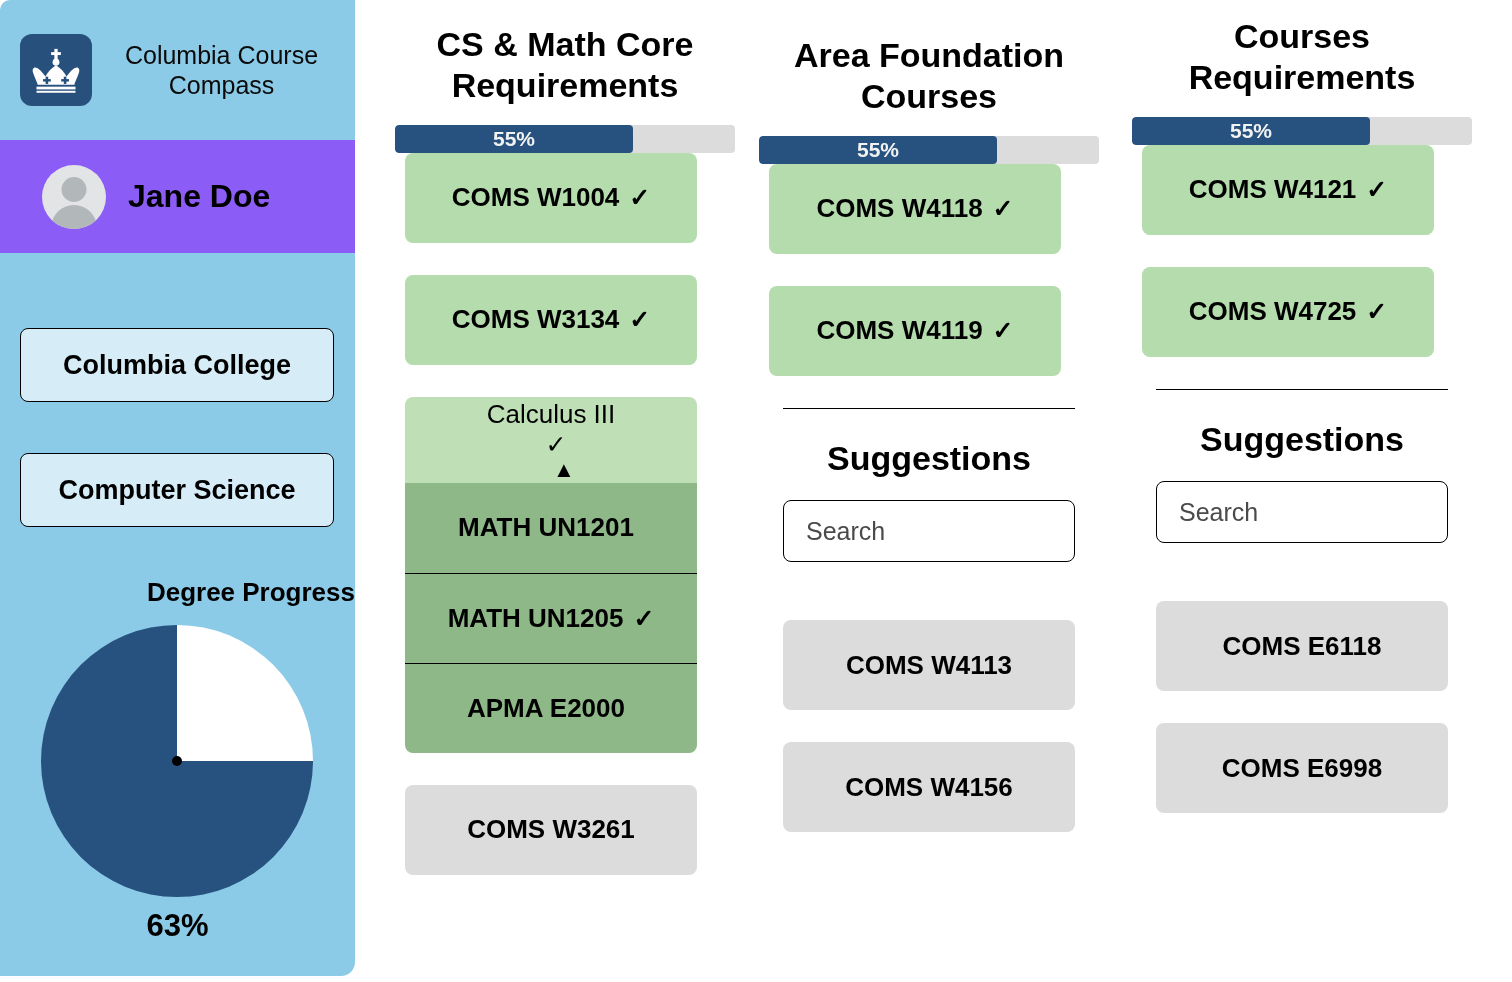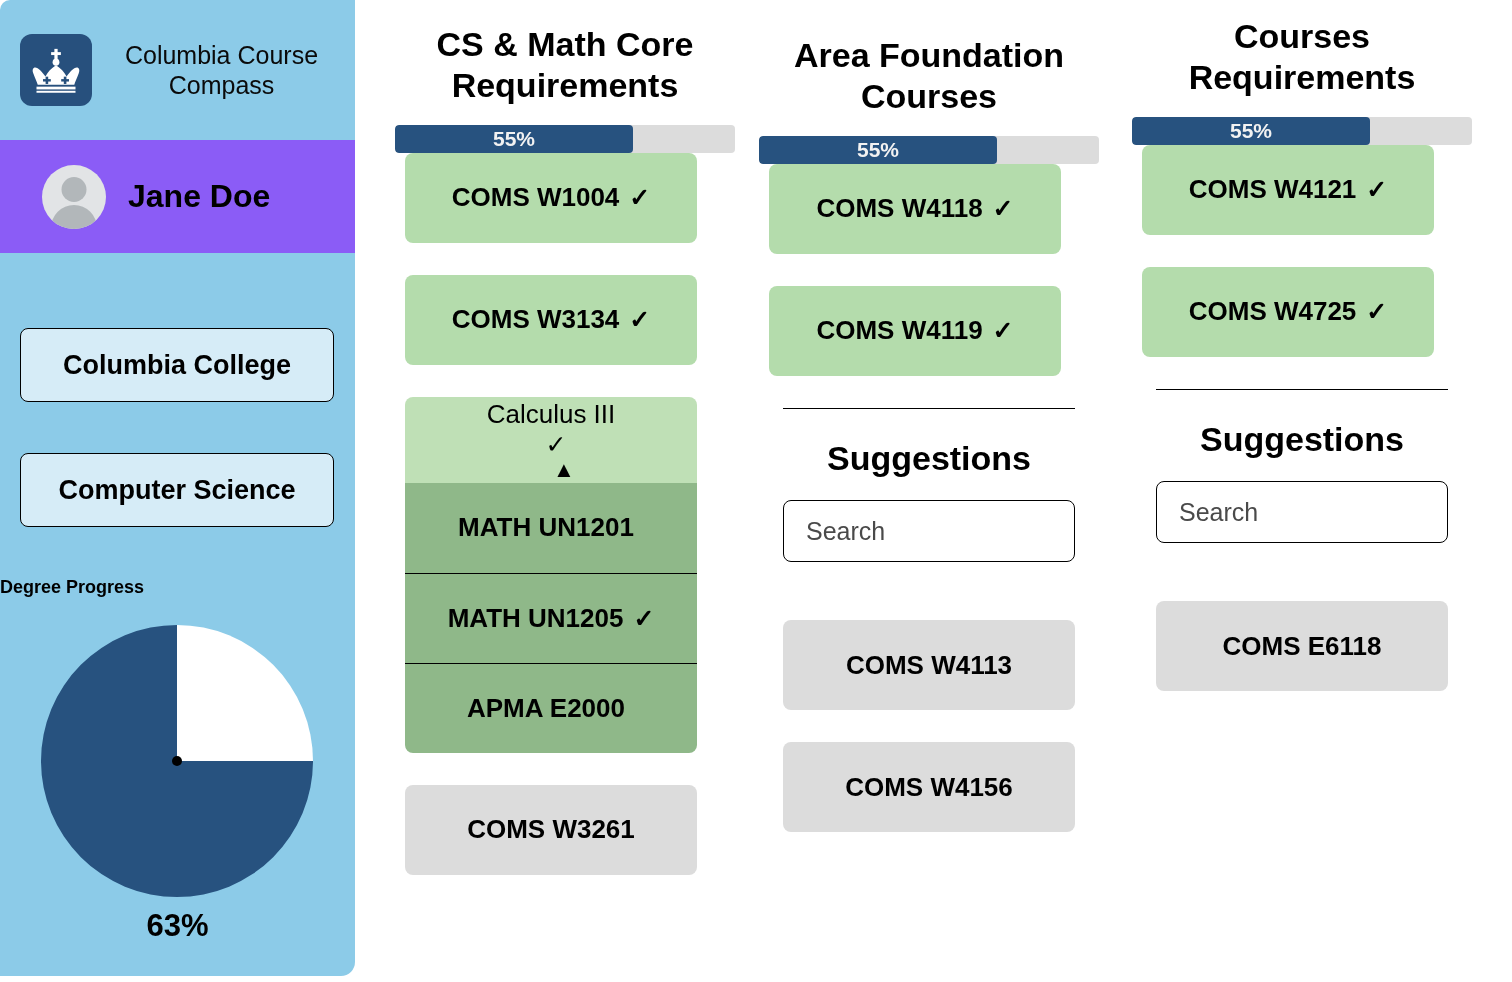--- a/index.html
+++ b/index.html
@@ -67,21 +67,21 @@
     background: #d6ecf7; border: 1.5px solid #000;
     border-radius: 8px;
     display: flex; align-items: center; justify-content: center;
     font-size: 27px; font-weight: bold; color: #000;
   }
   .pill-college { top: 328px; }
   .pill-major   { top: 453px; }
 
   .progress-title {
     position: absolute; left: 0; top: 577px; width: 355px;
-    text-align: left; font-size: 18px; font-weight: bold; color: #000;
+    text-align: right; font-size: 26px; font-weight: bold; color: #000;
   }
   .pie-wrap {
     position: absolute; left: 41px; top: 625px;
     width: 272px; height: 272px;
   }
   .pie-pct {
     position: absolute; left: 0; top: 908px; width: 355px;
     text-align: center; font-size: 31px; font-weight: bold; color: #000;
   }
 
@@ -316,16 +316,19 @@
     </div>
 
     <div class="divider"></div>
     <div class="sugg-title">Suggestions</div>
     <input class="search" type="text" placeholder="Search" style="">
 
     <div class="sugg-list">
       <div class="course c-todo">
         <span>COMS E6118</span>
       </div>
+      <div class="course c-todo">
+        <span>COMS E6998</span>
+      </div>
     </div>
   </section>
 
 </div>
 
 </body></html>

